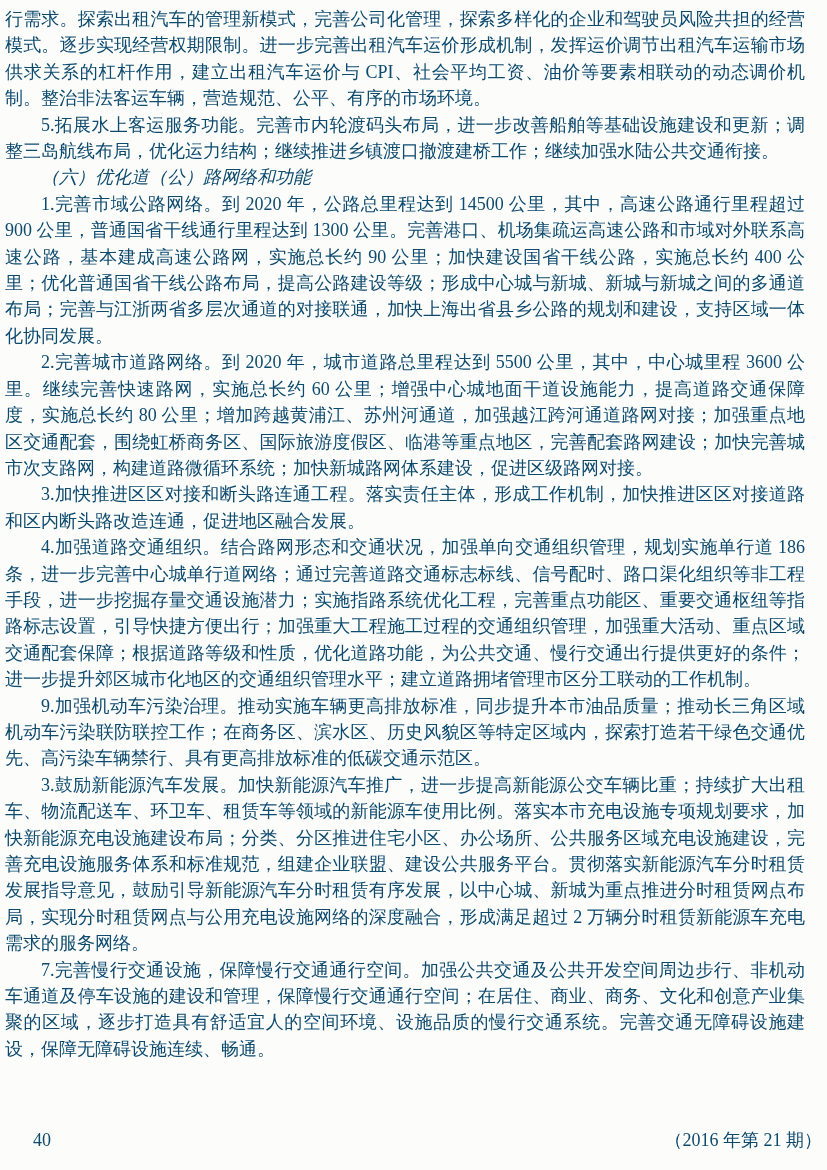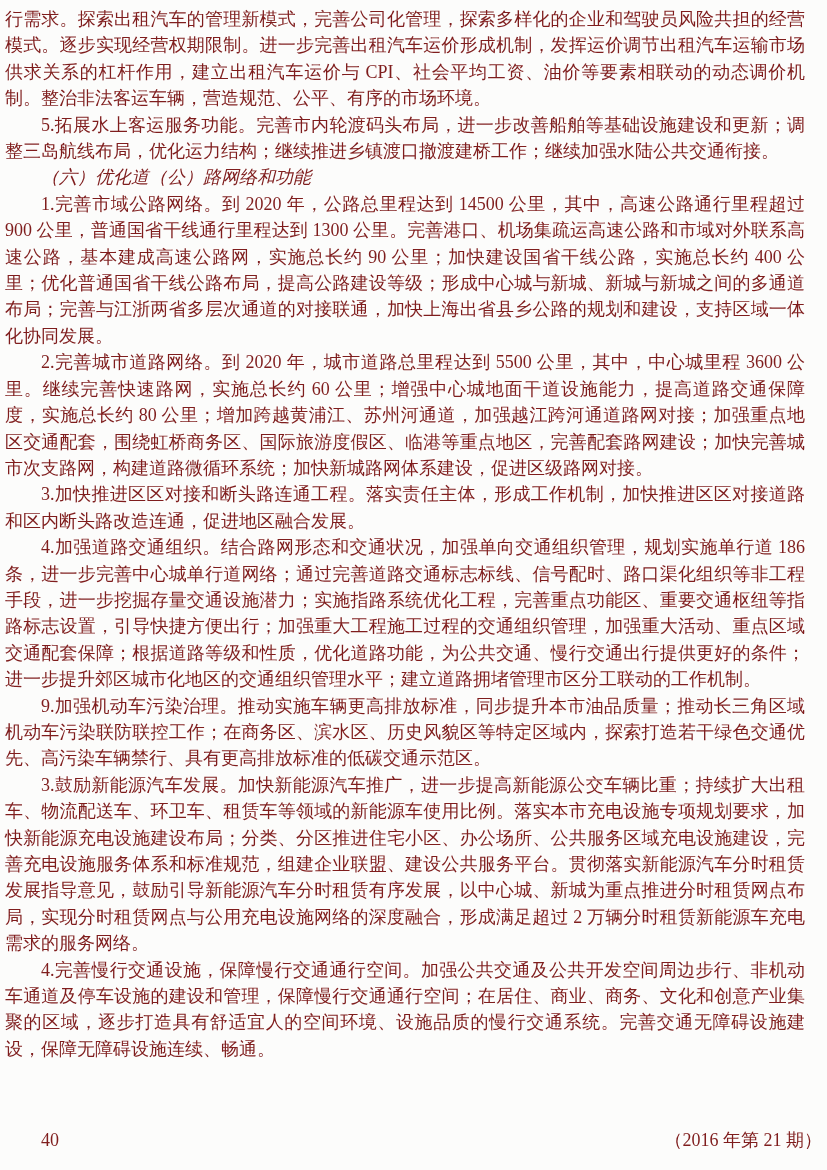--- a/index.html
+++ b/index.html
@@ -10,21 +10,21 @@
   .page {
     position: relative;
     box-sizing: border-box;
     width: 827px;
     height: 1170px;
     background: #fcfcfb;
     padding: 6px 22px 0 5px;
     font-family: "Liberation Serif", "DejaVu Serif", serif;
     font-size: 18px;
     line-height: 26.4px;
-    color: #7f1d1d;
+    color: #0c4a6e;
     overflow: hidden;
   }
   .doc-body p {
     margin: 0;
     text-align: justify;
   }
   .doc-body p.indent {
     text-indent: 2em;
   }
   .doc-body p.heading {
@@ -38,40 +38,39 @@
     right: 5px;
     top: 1126px;
     height: 28px;
     font-size: 18px;
     line-height: 28px;
   }
   .footer .pagenum {
     position: absolute;
     left: 28px;
     top: 0;
-    margin-left: 8px;
   }
   .footer .issue {
     display: block;
     text-align: right;
   }
 </style>
 </head>
 <body>
 
 <div class="page">
   <div class="doc-body" id="doc-body">
       <p class="">行需求。探索出租汽车的管理新模式，完善公司化管理，探索多样化的企业和驾驶员风险共担的经营模式。逐步实现经营权期限制。进一步完善出租汽车运价形成机制，发挥运价调节出租汽车运输市场供求关系的杠杆作用，建立出租汽车运价与 CPI、社会平均工资、油价等要素相联动的动态调价机制。整治非法客运车辆，营造规范、公平、有序的市场环境。</p>
       <p class=" indent">5.拓展水上客运服务功能。完善市内轮渡码头布局，进一步改善船舶等基础设施建设和更新；调整三岛航线布局，优化运力结构；继续推进乡镇渡口撤渡建桥工作；继续加强水陆公共交通衔接。</p>
       <p class="heading indent">（六）优化道（公）路网络和功能</p>
       <p class=" indent">1.完善市域公路网络。到 2020 年，公路总里程达到 14500 公里，其中，高速公路通行里程超过 900 公里，普通国省干线通行里程达到 1300 公里。完善港口、机场集疏运高速公路和市域对外联系高速公路，基本建成高速公路网，实施总长约 90 公里；加快建设国省干线公路，实施总长约 400 公里；优化普通国省干线公路布局，提高公路建设等级；形成中心城与新城、新城与新城之间的多通道布局；完善与江浙两省多层次通道的对接联通，加快上海出省县乡公路的规划和建设，支持区域一体化协同发展。</p>
       <p class=" indent">2.完善城市道路网络。到 2020 年，城市道路总里程达到 5500 公里，其中，中心城里程 3600 公里。继续完善快速路网，实施总长约 60 公里；增强中心城地面干道设施能力，提高道路交通保障度，实施总长约 80 公里；增加跨越黄浦江、苏州河通道，加强越江跨河通道路网对接；加强重点地区交通配套，围绕虹桥商务区、国际旅游度假区、临港等重点地区，完善配套路网建设；加快完善城市次支路网，构建道路微循环系统；加快新城路网体系建设，促进区级路网对接。</p>
       <p class=" indent">3.加快推进区区对接和断头路连通工程。落实责任主体，形成工作机制，加快推进区区对接道路和区内断头路改造连通，促进地区融合发展。</p>
       <p class=" indent">4.加强道路交通组织。结合路网形态和交通状况，加强单向交通组织管理，规划实施单行道 186 条，进一步完善中心城单行道网络；通过完善道路交通标志标线、信号配时、路口渠化组织等非工程手段，进一步挖掘存量交通设施潜力；实施指路系统优化工程，完善重点功能区、重要交通枢纽等指路标志设置，引导快捷方便出行；加强重大工程施工过程的交通组织管理，加强重大活动、重点区域交通配套保障；根据道路等级和性质，优化道路功能，为公共交通、慢行交通出行提供更好的条件；进一步提升郊区城市化地区的交通组织管理水平；建立道路拥堵管理市区分工联动的工作机制。</p>
       <p class=" indent">9.加强机动车污染治理。推动实施车辆更高排放标准，同步提升本市油品质量；推动长三角区域机动车污染联防联控工作；在商务区、滨水区、历史风貌区等特定区域内，探索打造若干绿色交通优先、高污染车辆禁行、具有更高排放标准的低碳交通示范区。</p>
       <p class=" indent">3.鼓励新能源汽车发展。加快新能源汽车推广，进一步提高新能源公交车辆比重；持续扩大出租车、物流配送车、环卫车、租赁车等领域的新能源车使用比例。落实本市充电设施专项规划要求，加快新能源充电设施建设布局；分类、分区推进住宅小区、办公场所、公共服务区域充电设施建设，完善充电设施服务体系和标准规范，组建企业联盟、建设公共服务平台。贯彻落实新能源汽车分时租赁发展指导意见，鼓励引导新能源汽车分时租赁有序发展，以中心城、新城为重点推进分时租赁网点布局，实现分时租赁网点与公用充电设施网络的深度融合，形成满足超过 2 万辆分时租赁新能源车充电需求的服务网络。</p>
-      <p class=" indent">4.完善慢行交通设施，保障慢行交通通行空间。加强公共交通及公共开发空间周边步行、非机动车通道及停车设施的建设和管理，保障慢行交通通行空间；在居住、商业、商务、文化和创意产业集聚的区域，逐步打造具有舒适宜人的空间环境、设施品质的慢行交通系统。完善交通无障碍设施建设，保障无障碍设施连续、畅通。</p>
+      <p class=" indent">7.完善慢行交通设施，保障慢行交通通行空间。加强公共交通及公共开发空间周边步行、非机动车通道及停车设施的建设和管理，保障慢行交通通行空间；在居住、商业、商务、文化和创意产业集聚的区域，逐步打造具有舒适宜人的空间环境、设施品质的慢行交通系统。完善交通无障碍设施建设，保障无障碍设施连续、畅通。</p>
     </div>
   <div class="footer">
     <span class="pagenum">40</span>
     <span class="issue">（2016 年第 21 期）</span>
   </div>
 </div>
 
 </body></html>

